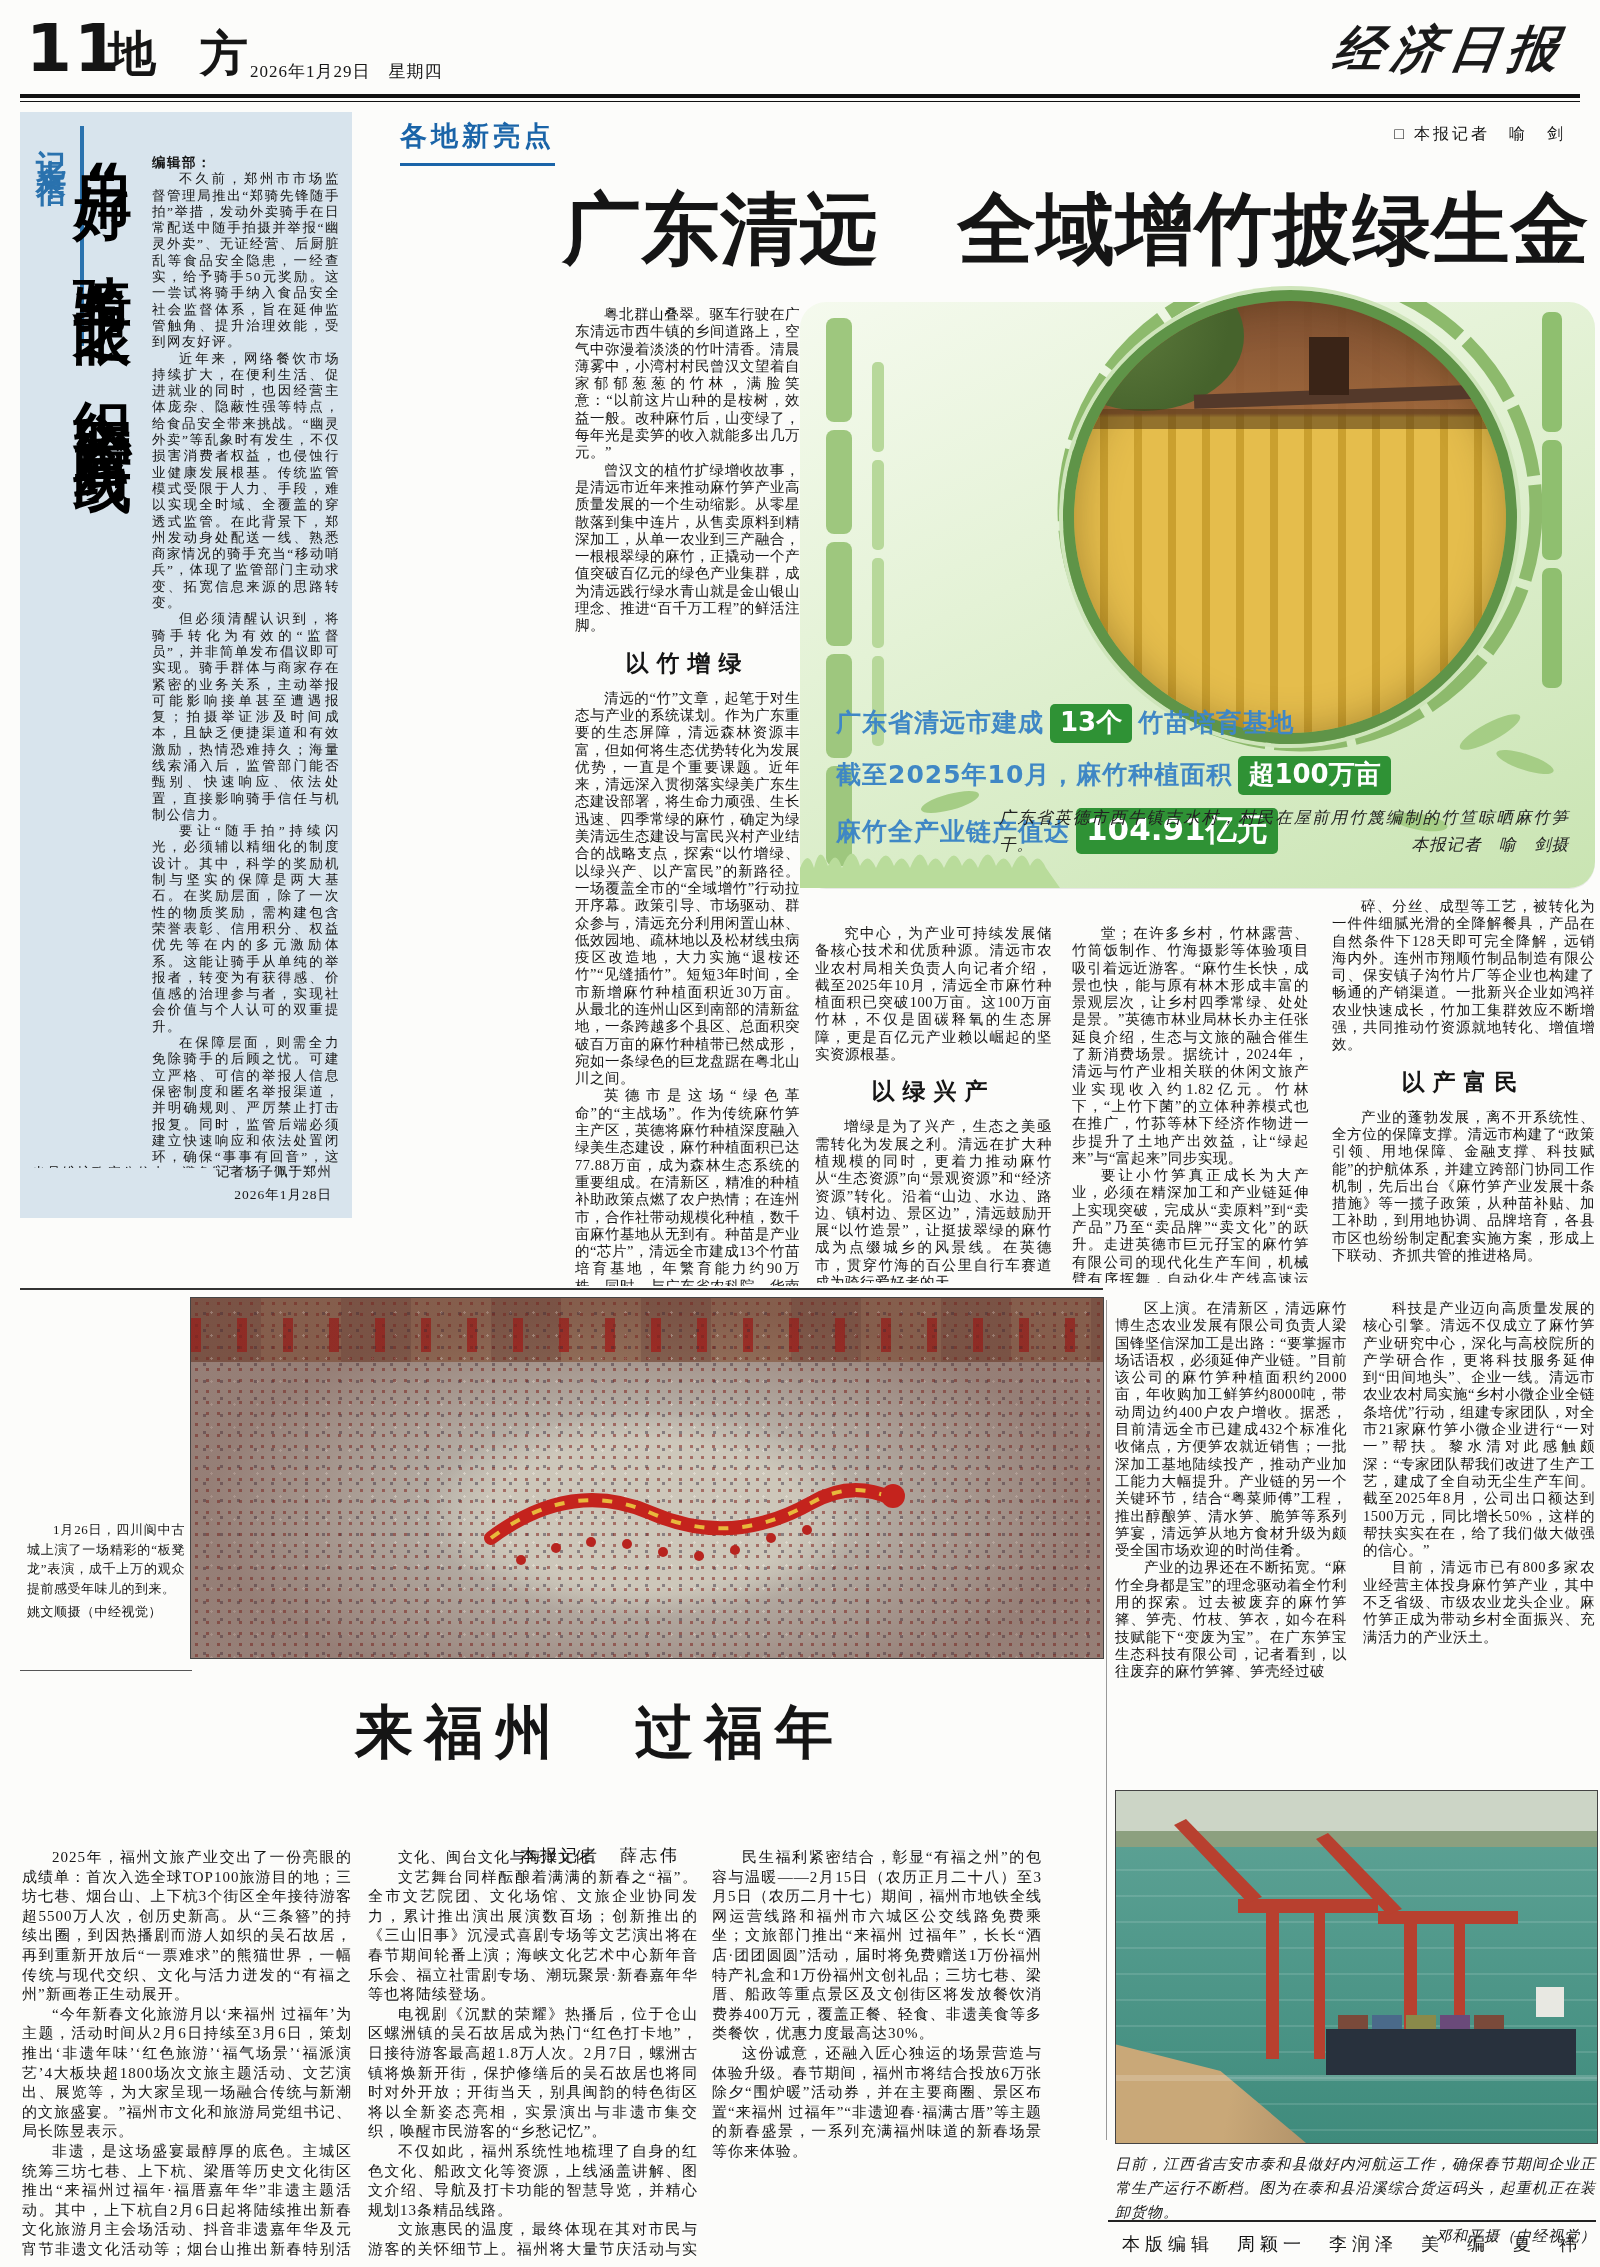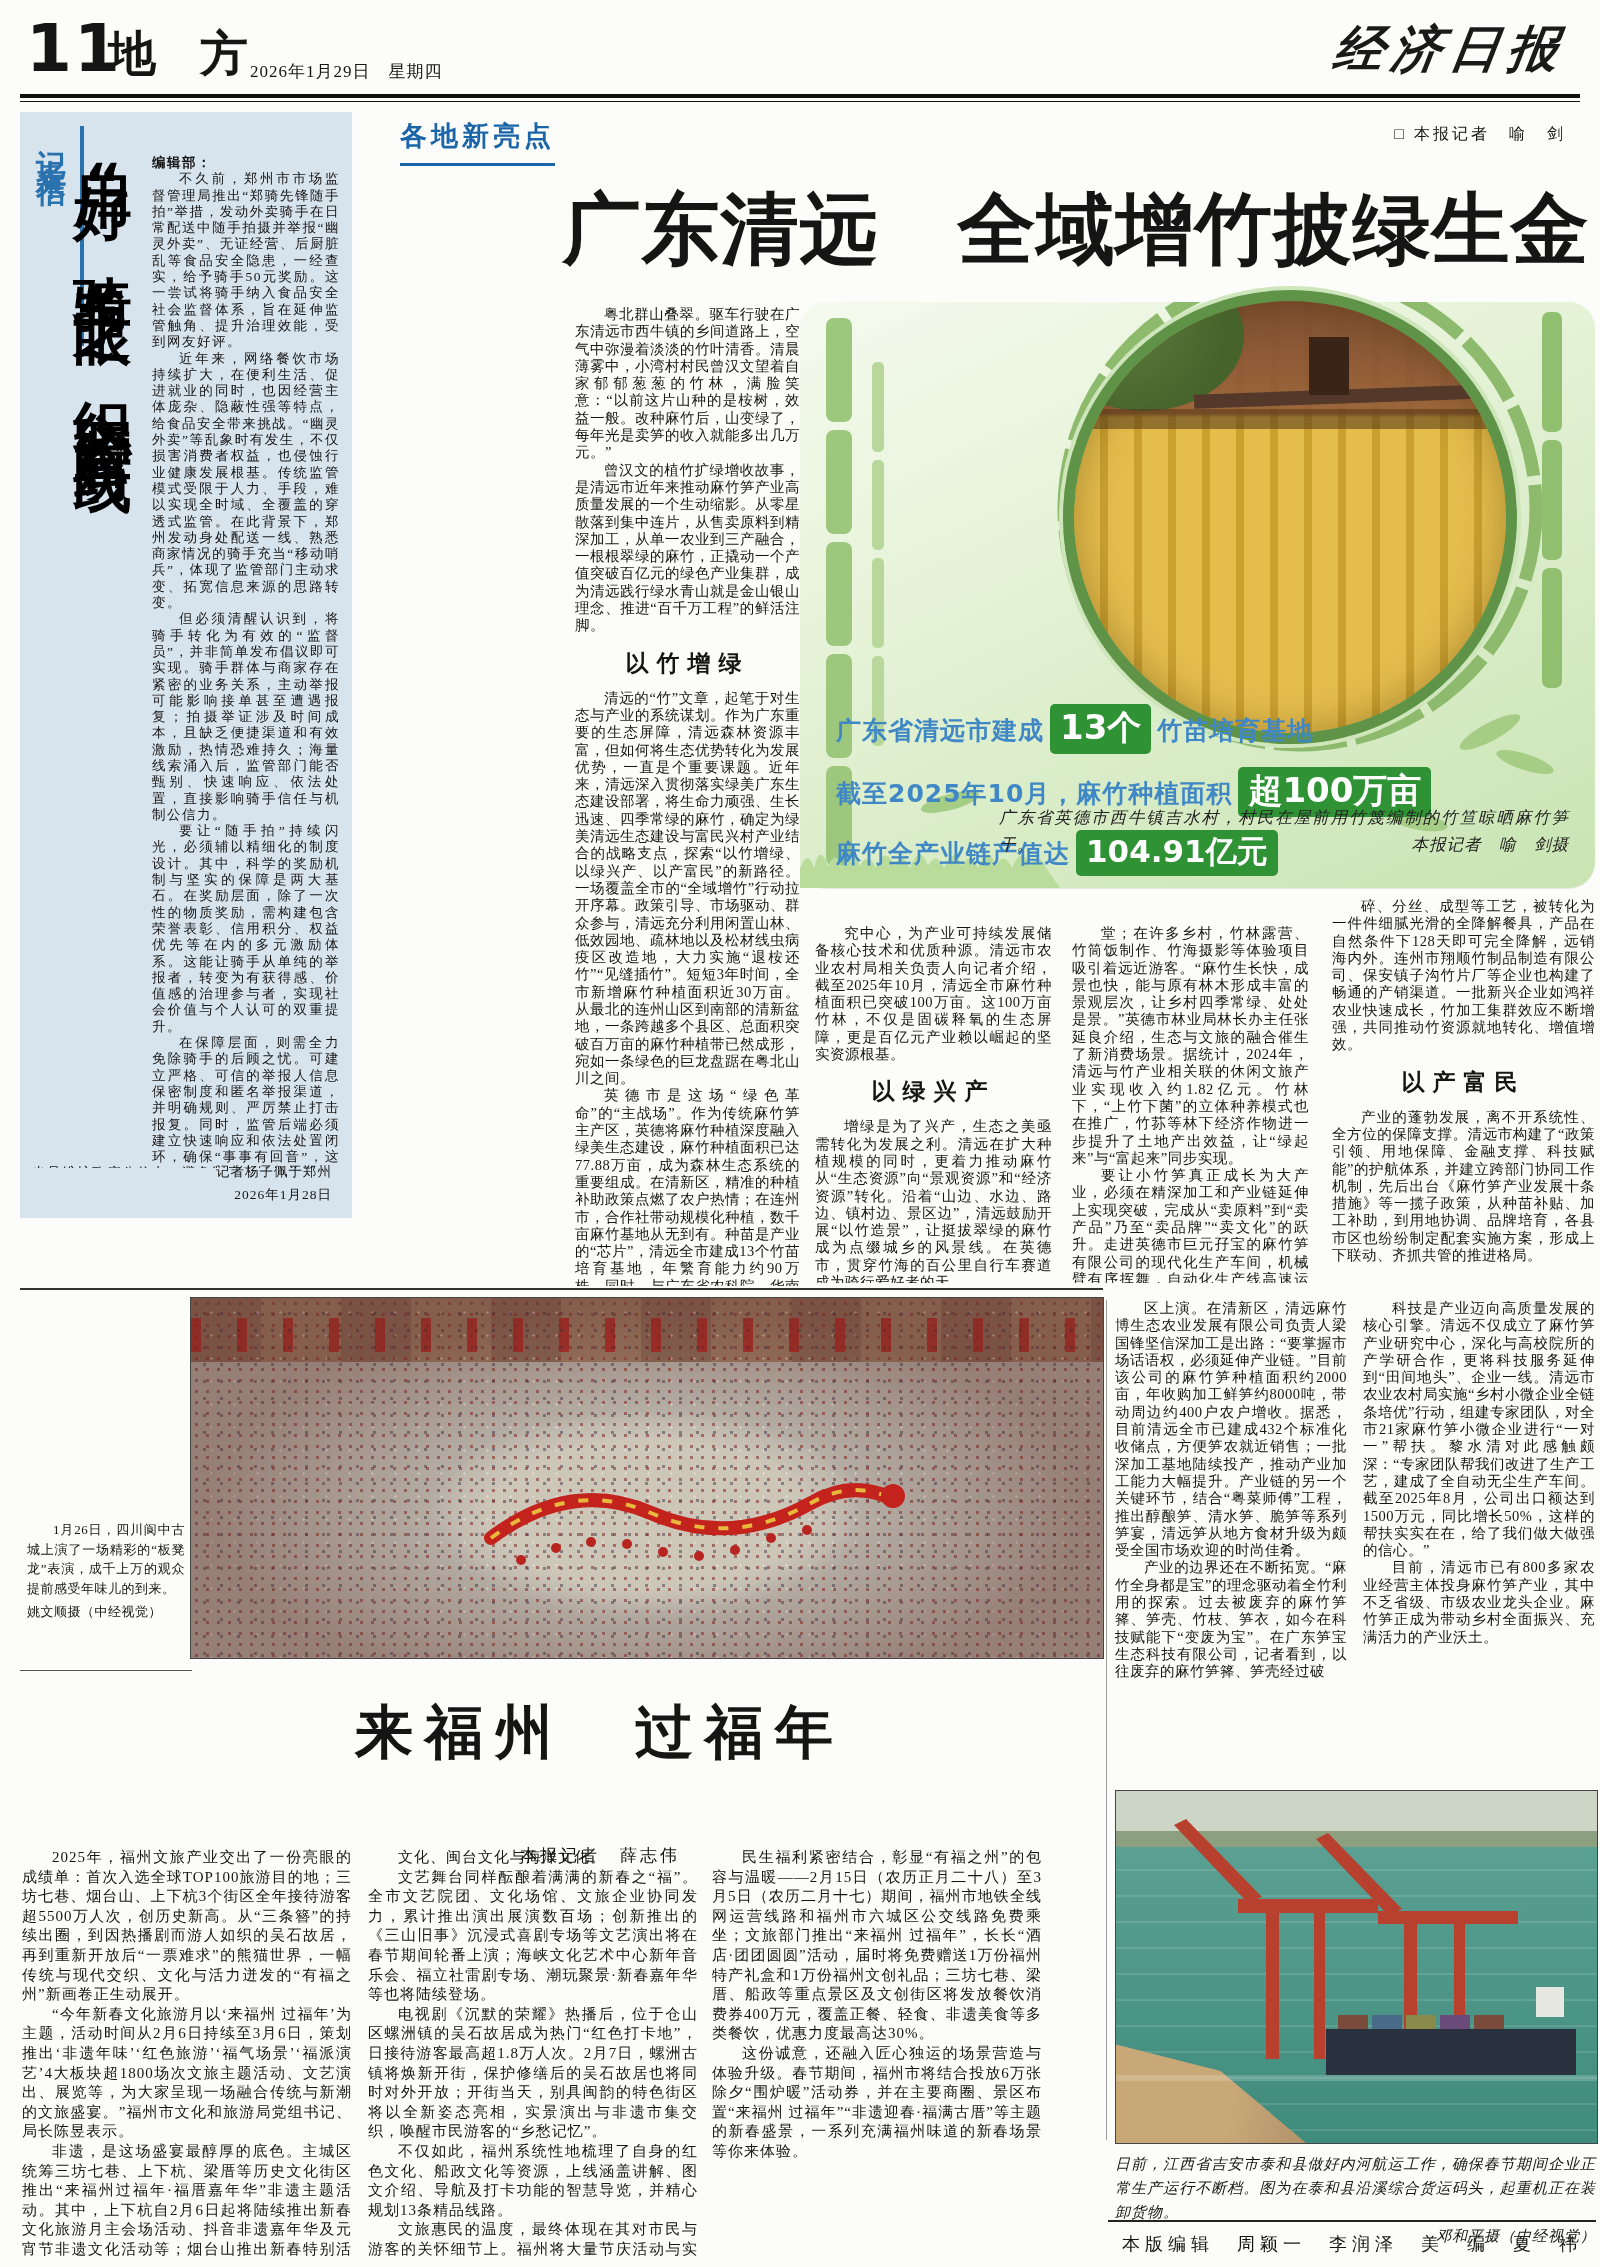--- a/index.html
+++ b/index.html
@@ -49,21 +49,21 @@
             repeating-linear-gradient(0deg, rgba(122,80,18,.45) 0 3px, rgba(0,0,0,0) 3px 27px),
             linear-gradient(180deg,#caa248,#b98f33);}
   .circle-photo .foliage{position:absolute;left:-30px;top:-40px;width:200px;height:150px;border-radius:50%;
           background:radial-gradient(circle at 40% 40%, #5d7a3c, #46632c 70%);}
   .circle-photo .roof{position:absolute;left:120px;top:88px;width:330px;height:14px;background:#54392a;transform:rotate(-2deg);}
   .circle-photo .door{position:absolute;left:235px;top:36px;width:40px;height:58px;background:#3a2417;}
   .circle-photo .rack{position:absolute;left:0;top:108px;width:100%;height:20px;background:rgba(80,52,20,.55);}
   .stats{position:absolute;left:36px;top:402px;width:470px;font-family:"DejaVu Sans",sans-serif;}
   .stat-line{margin-bottom:13px;white-space:nowrap;}
   .stat-pre{color:#3f87c5;font-weight:bold;font-size:25px;letter-spacing:1px;}
-  .stat-badge{display:inline-block;background:#2f9235;color:#fff;font-weight:bold;font-size:34px;
+  .stat-badge{display:inline-block;background:#2f9235;color:#fff;font-weight:bold;font-size:26px;
           padding:1px 10px 3px;border-radius:5px;margin:0 6px;}
   .stat-badge.big{font-size:31px;}
   .gcaption{position:absolute;right:26px;bottom:30px;width:570px;font-size:16.5px;line-height:27px;
           font-style:italic;color:#222;text-align:justify;letter-spacing:1px;}
   .gcaption .credit{float:right;font-style:italic;}
   
   .rule-mid{left:20px;top:1288px;width:1083px;border-top:2px solid #333;}
   .vrule{left:1106px;top:1300px;width:0;height:840px;border-left:1px solid #999;}
   .photo-frame{border:1px solid #444;overflow:hidden;}
   .festival{left:190px;top:1297px;width:912px;height:360px;background:#b7b1a8;}

